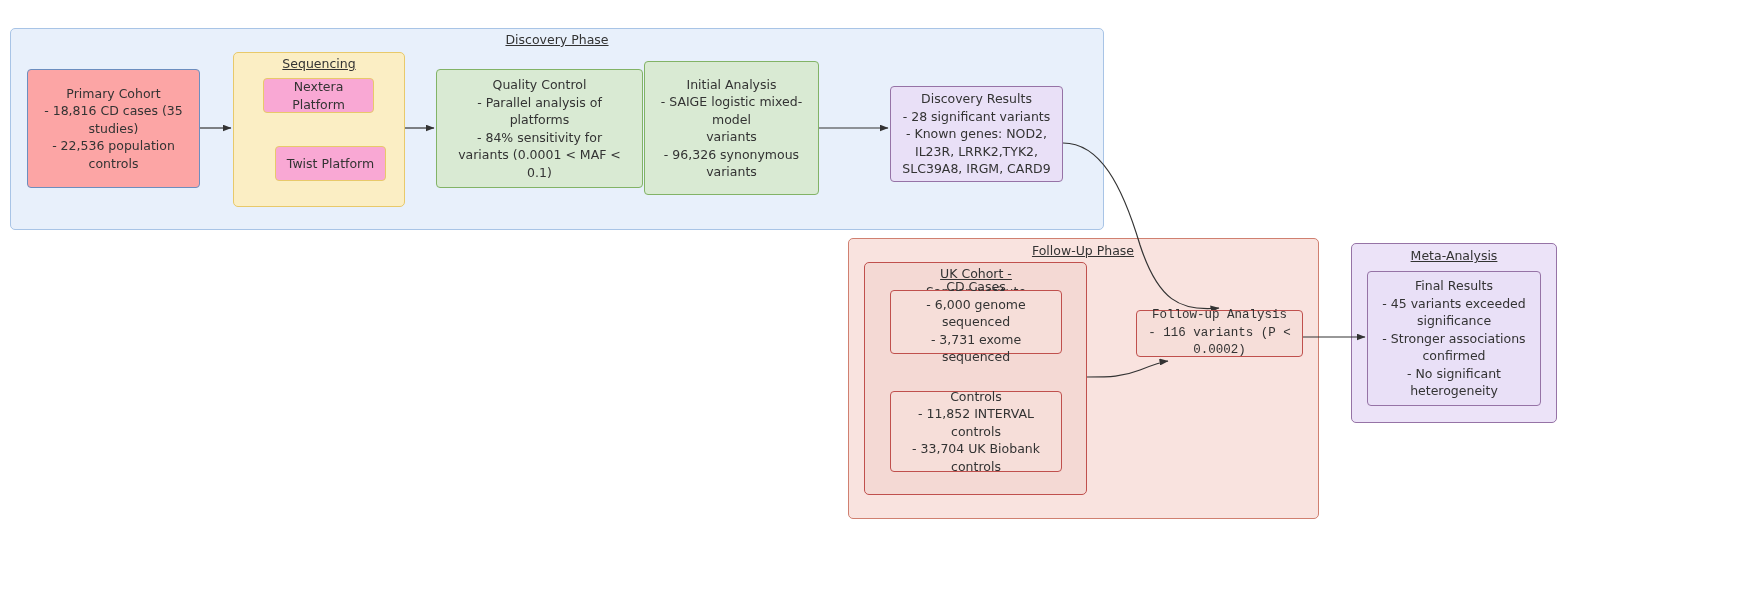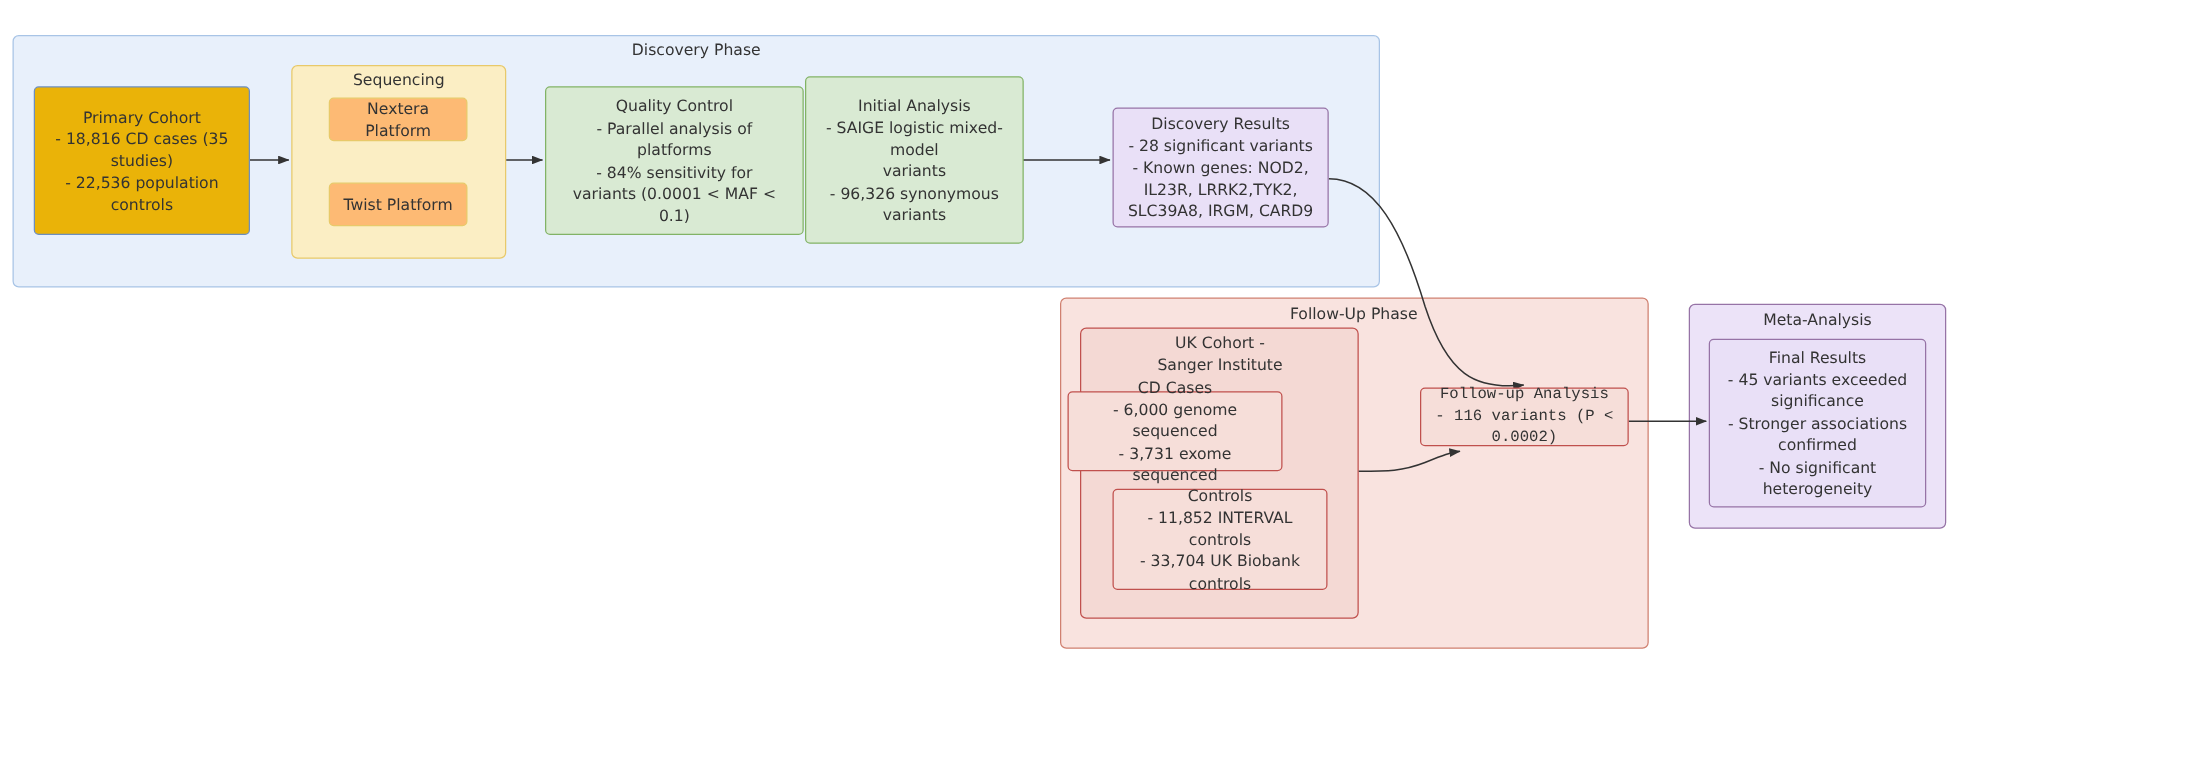--- a/index.html
+++ b/index.html
@@ -53,28 +53,29 @@
     z-index: 1;
   }
   .cluster-label {
     position: absolute;
     font-size: 12.5px;
     line-height: 17.5px;
     text-align: center;
     color: #333333;
     z-index: 3;
     white-space: pre-line;
+    text-decoration: underline;
   }
 
   
   .c-blue   { background: #e8f0fb; border-color: #a8c4e6; }
-  .b-blue   { background: #eab308; border-color: #6c8ebf; text-align: center; }
+  .b-blue   { background: #fca5a5; border-color: #6c8ebf; text-align: center; }
 
   .c-yellow { background: #fbeec4; border-color: #e8c96a; }
-  .b-yellow { background: #fdba74; border-color: #e8c96a; }
+  .b-yellow { background: #f9a8d4; border-color: #e8c96a; }
 
   .b-green  { background: #d9ead3; border-color: #82b366; }
 
   .b-purple { background: #e9e0f7; border-color: #9673a6; }
   .c-purple { background: #ece3f8; border-color: #9673a6; }
 
   .c-red    { background: #f9e3df; border-color: #d08070; }
   .c-red2   { background: #f4d9d4; border-color: #c0504d; }
   .b-red    { background: #f6ded9; border-color: #c0504d; }
 
@@ -112,21 +113,21 @@
     <span class="ln">- 18,816 CD cases (35</span>
     <span class="ln">studies)</span>
     <span class="ln">- 22,536 population</span>
     <span class="ln">controls</span>
   </div>
 
   <div class="node b-yellow" style="left:263px; top:78px; width:111px; height:35px;">
     <span class="ln">Nextera Platform</span>
   </div>
 
-  <div class="node b-yellow" style="left:263px; top:146px; width:111px; height:35px;">
+  <div class="node b-yellow" style="left:275px; top:146px; width:111px; height:35px;">
     <span class="ln">Twist Platform</span>
   </div>
 
   <div class="node b-green" style="left:436px; top:69px; width:207px; height:119px;">
     <span class="ln">Quality Control</span>
     <span class="ln">- Parallel analysis of</span>
     <span class="ln">platforms</span>
     <span class="ln">- 84% sensitivity for</span>
     <span class="ln">variants (0.0001 &lt; MAF &lt;</span>
     <span class="ln">0.1)</span>
@@ -142,21 +143,21 @@
   </div>
 
   <div class="node b-purple" style="left:890px; top:86px; width:173px; height:96px;">
     <span class="ln">Discovery Results</span>
     <span class="ln">- 28 significant variants</span>
     <span class="ln">- Known genes: NOD2,</span>
     <span class="ln">IL23R, LRRK2,TYK2,</span>
     <span class="ln">SLC39A8, IRGM, CARD9</span>
   </div>
 
-  <div class="node b-red" style="left:854px; top:290px; width:172px; height:64px;margin-top:23px;">
+  <div class="node b-red" style="left:890px; top:290px; width:172px; height:64px;">
     <span class="ln">CD Cases</span>
     <span class="ln">- 6,000 genome sequenced</span>
     <span class="ln">- 3,731 exome sequenced</span>
   </div>
 
   <div class="node b-red" style="left:890px; top:391px; width:172px; height:81px;">
     <span class="ln">Controls</span>
     <span class="ln">- 11,852 INTERVAL controls</span>
     <span class="ln">- 33,704 UK Biobank</span>
     <span class="ln">controls</span>

